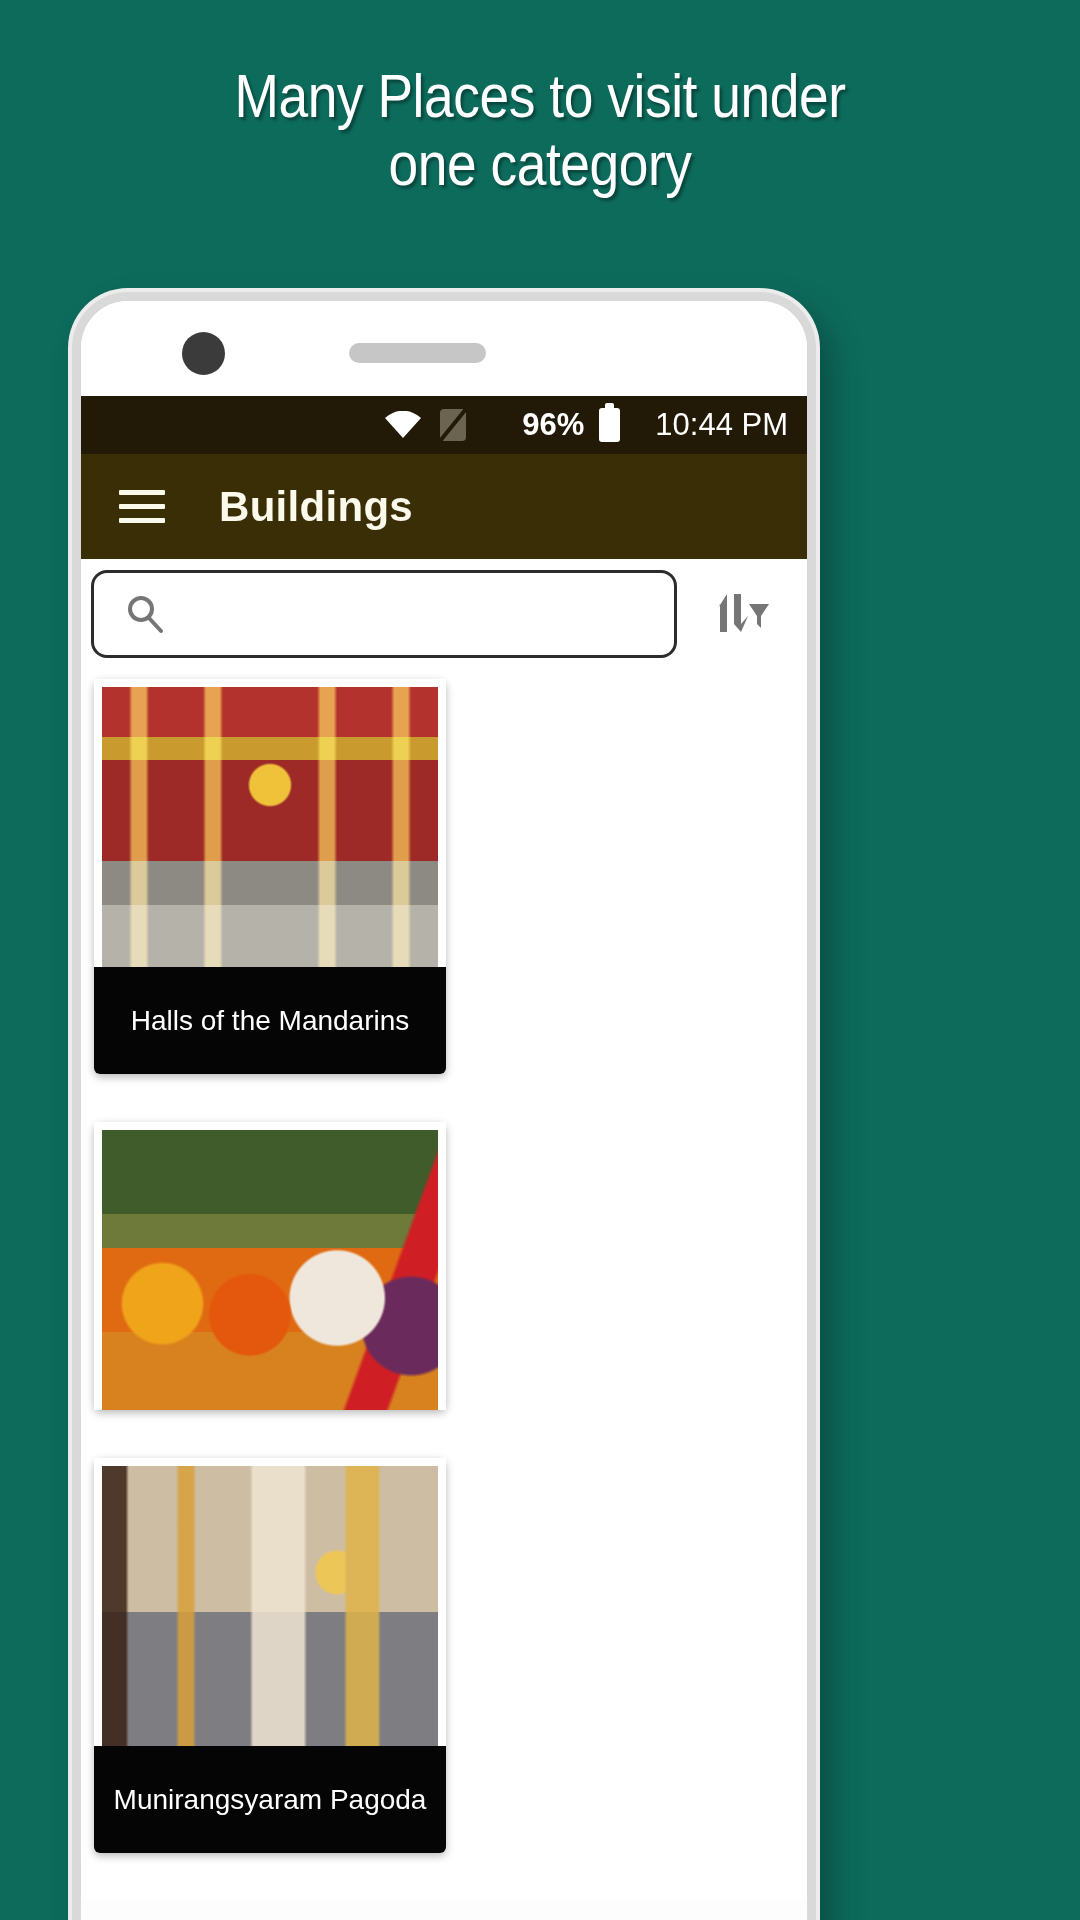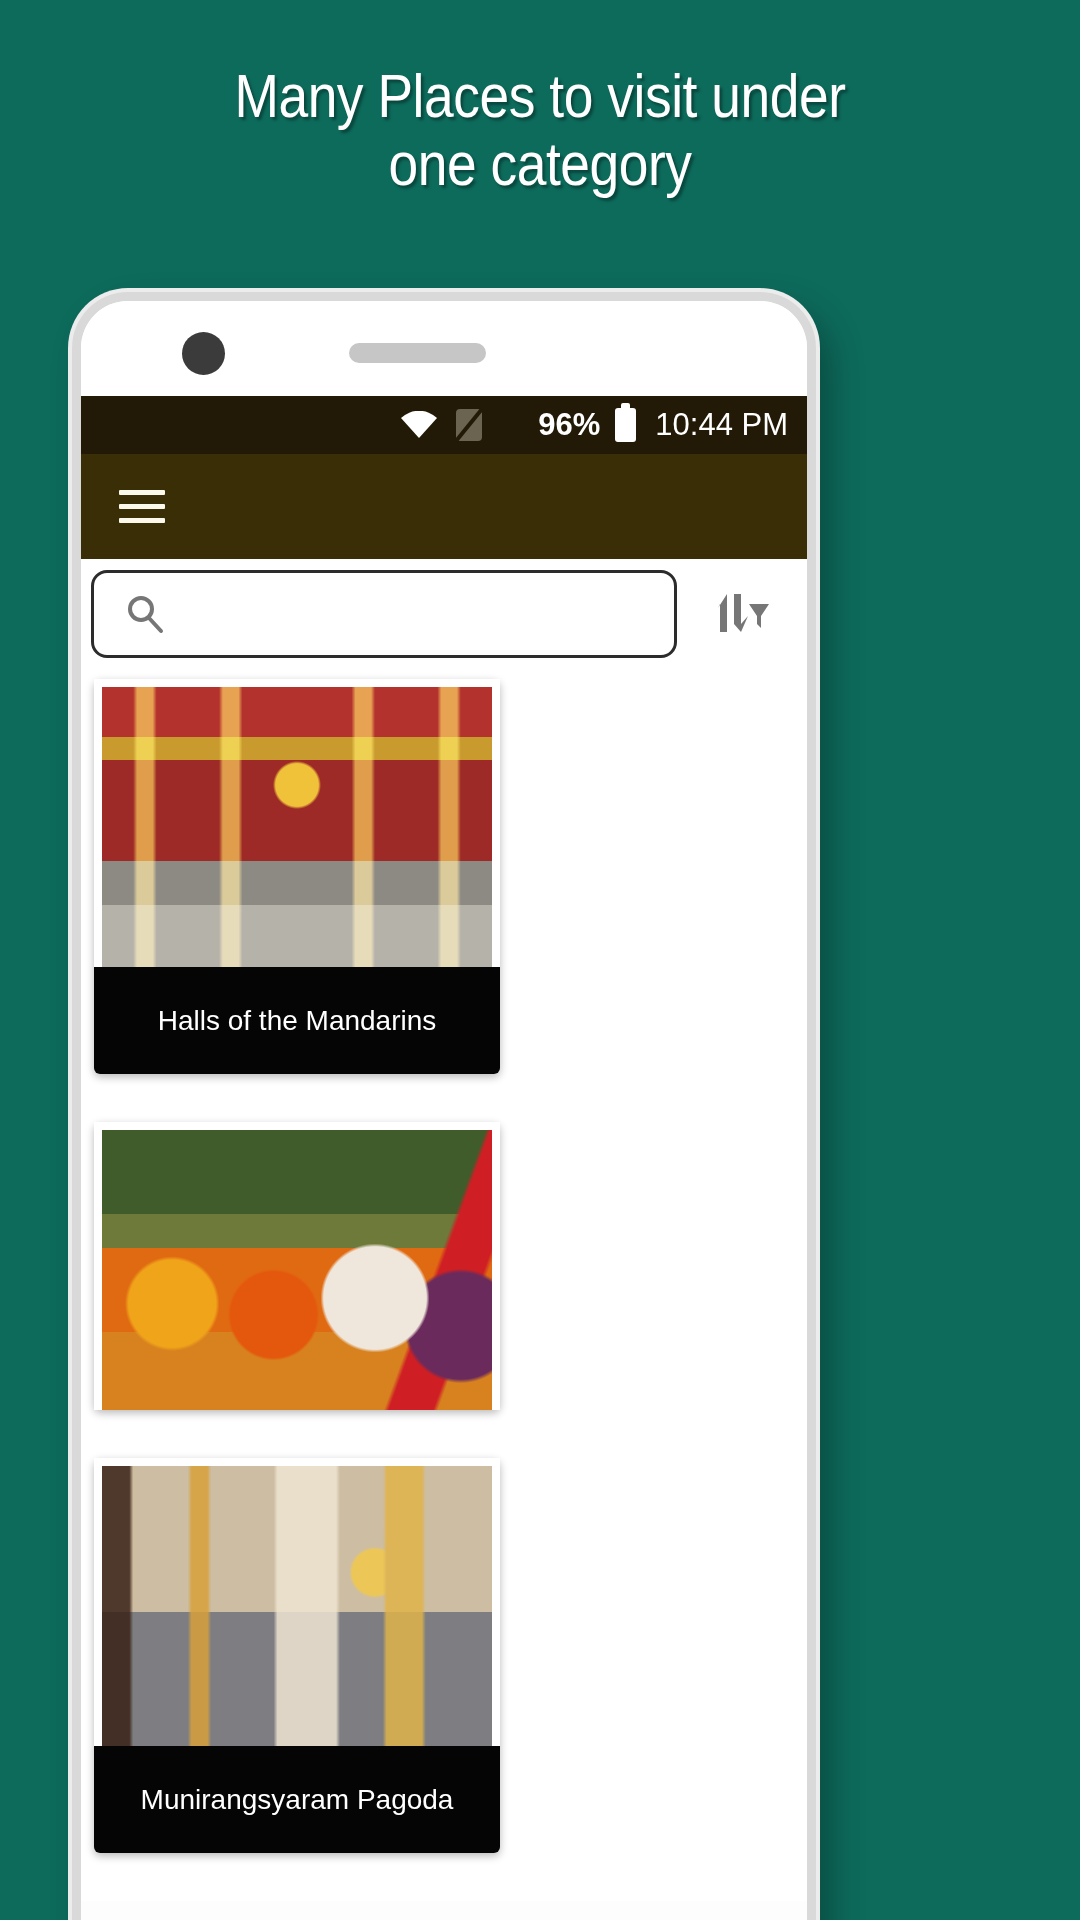--- a/index.html
+++ b/index.html
@@ -73,21 +73,21 @@
   }
   .batt-ico {
     width:21px; height:34px; border-radius:3px;
     background:#ffffff; position:relative;
   }
   .batt-ico::before {
     content:""; position:absolute; top:-5px; left:6px;
     width:9px; height:5px; background:#ffffff; border-radius:2px 2px 0 0;
   }
   .clock {
-    font-size:31px; font-weight:500; color:#ffffff; margin-left:4px;
+    font-size:31px; font-weight:500; color:#ffffff; margin-left:20px;
   }
 
   
   .app-bar {
     height:105px; width:100%;
     background:#3a2e06;
     display:flex; align-items:center;
     padding-left:38px;
     gap:54px;
   }
@@ -127,21 +127,21 @@
 
   
   .grid {
     padding:10px 13px 0 13px;
     display:flex; flex-wrap:wrap;
     gap:0px 10px;
     background:#ffffff;
     position:relative;
   }
   .card {
-    width:406px;
+    width:352px;
     background:#ffffff;
     border-radius:6px;
     box-shadow:0 3px 8px rgba(0,0,0,0.28);
     margin-bottom:48px;
     overflow:visible;
     position:relative;
   }
   .card-img {
     height:288px; width:100%;
     border:8px solid #ffffff;
@@ -228,20 +228,21 @@
     <span class="batt-ico"></span>
     <span class="clock">10:44 PM</span>
   </div>
 
   <div class="app-bar">
     <div class="hamburger">
       <span></span>
         <span></span>
         <span></span>
     </div>
+    <div class="app-title">Buildings</div>
   </div>
 
   <div class="search-row">
     <div class="search-box">
       <span class="search-ico">
         <svg width="42" height="42" viewBox="0 0 42 42">
           <circle cx="17" cy="16" r="11" fill="none" stroke="#767676" stroke-width="4"></circle>
           <line x1="25" y1="25" x2="37" y2="38" stroke="#767676" stroke-width="4" stroke-linecap="round"></line>
         </svg>
       </span>

